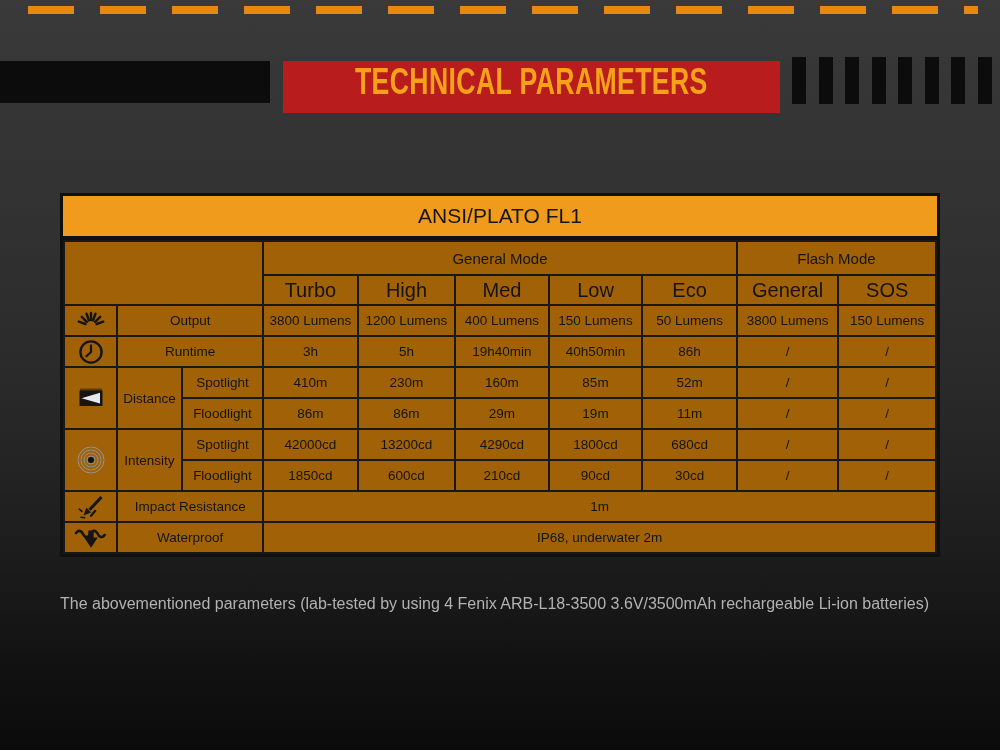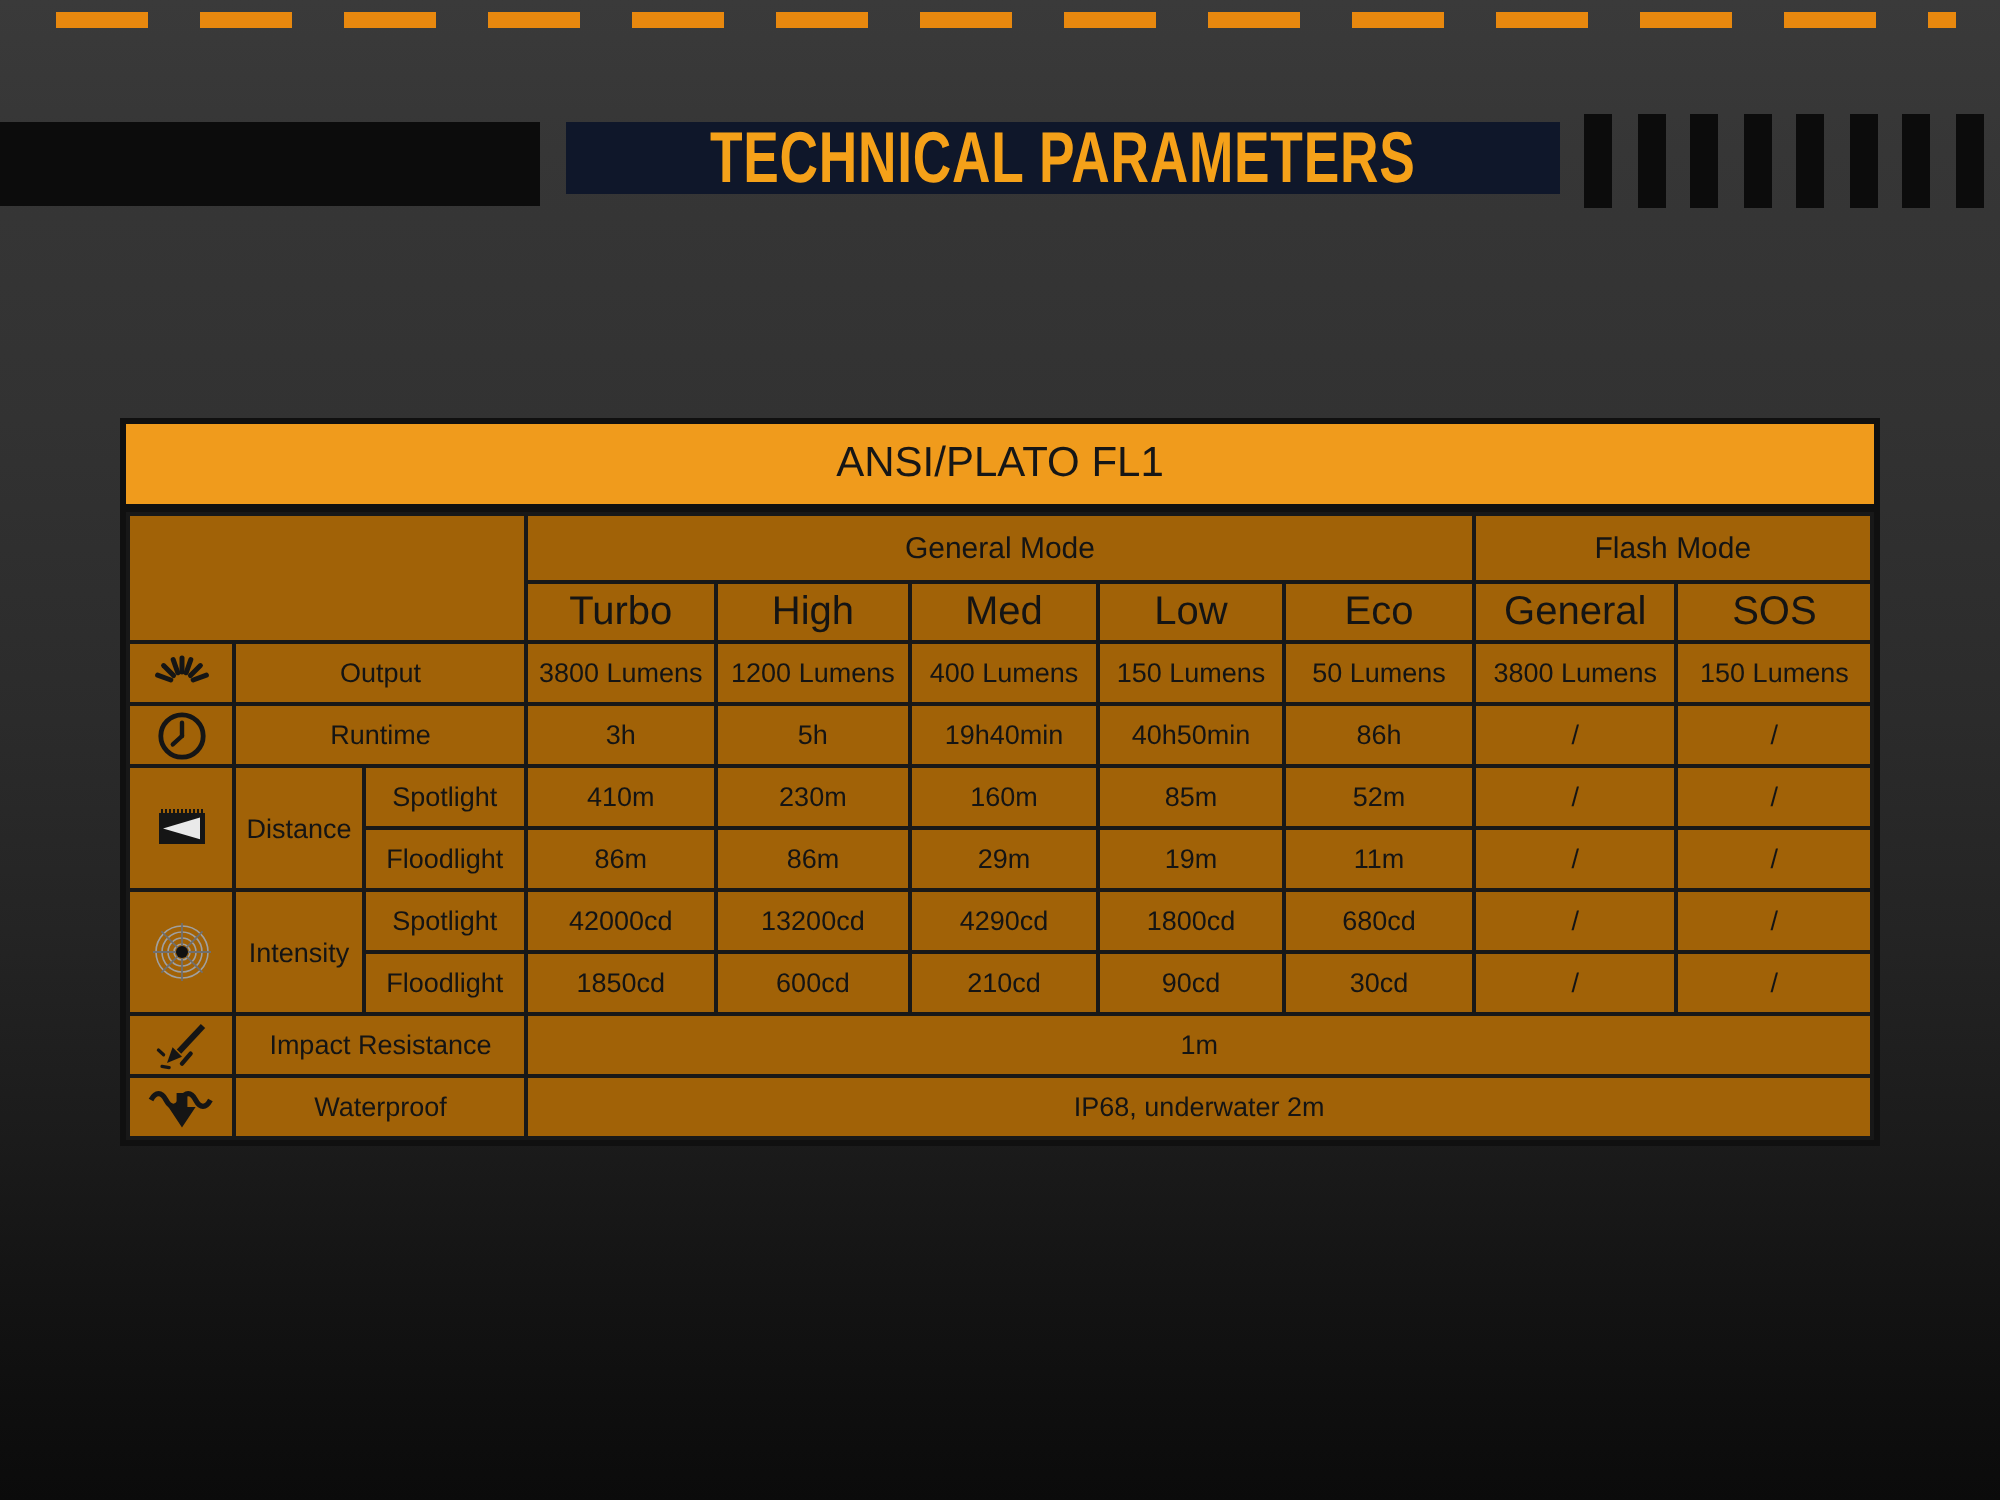--- a/index.html
+++ b/index.html
@@ -15,37 +15,37 @@
   .top-dashes{
     position:absolute; top:6px; left:28px; width:950px; height:8px;
     background:repeating-linear-gradient(90deg,#e8880e 0px,#e8880e 46px,
                transparent 46px,transparent 72px);
   }
 
   
   .banner-row{ position:absolute; top:61px; left:0; width:1000px; height:42px; }
   .banner-left{ position:absolute; left:0; top:0; width:270px; height:42px; background:#0c0c0c; }
   .banner-center{
-    position:absolute; left:283px; top:0; width:497px; height:36px;
-    background:#0f172a; display:flex; align-items:center; justify-content:center;
+    position:absolute; left:283px; top:0; width:497px; height:52px;
+    background:#b91c1c; display:flex; justify-content:center;
   }
   .banner-center h1{
     font-size:36px; font-weight:700; color:#f5a119; letter-spacing:.5px;
     transform:scaleX(.74); transform-origin:center; white-space:nowrap;
   }
   .banner-bars{
     position:absolute; left:792px; top:-4px; width:200px; height:47px;
     display:flex; justify-content:space-between;
   }
   .banner-bars .vbar{ width:14px; height:47px; background:#0c0c0c; }
 
   
   .table-wrap{
     position:absolute; left:60px; top:193px; width:880px;
-    background:#101010; padding:3px;margin-top:16px;
+    background:#101010; padding:3px;
   }
   .ansi-banner{
     height:40px; background:#f09b1c; margin-bottom:4px;
     display:flex; align-items:center; justify-content:center;
     font-size:21px; color:#161616;
   }
   table.spec{ border-collapse:collapse; table-layout:fixed; width:874px; background:#a16207; }
   table.spec td{
     border:2px solid #181818; text-align:center; vertical-align:middle;
     font-size:13.5px; color:#141414; padding:0; overflow:hidden; white-space:nowrap;
@@ -268,15 +268,16 @@
           </svg>
         </td>
         <td colspan="2" class="lbl">Waterproof</td>
         <td colspan="7">IP68, underwater 2m</td>
       </tr>
     </tbody>
       </table>
   </div>
 
   <p class="footnote">
+    <span>The abovementioned parameters (lab-tested by using 4 Fenix ARB-L18-3500 3.6V/3500mAh rechargeable Li-ion batteries)</span>
   </p>
 
 </div>
 
 </body></html>

